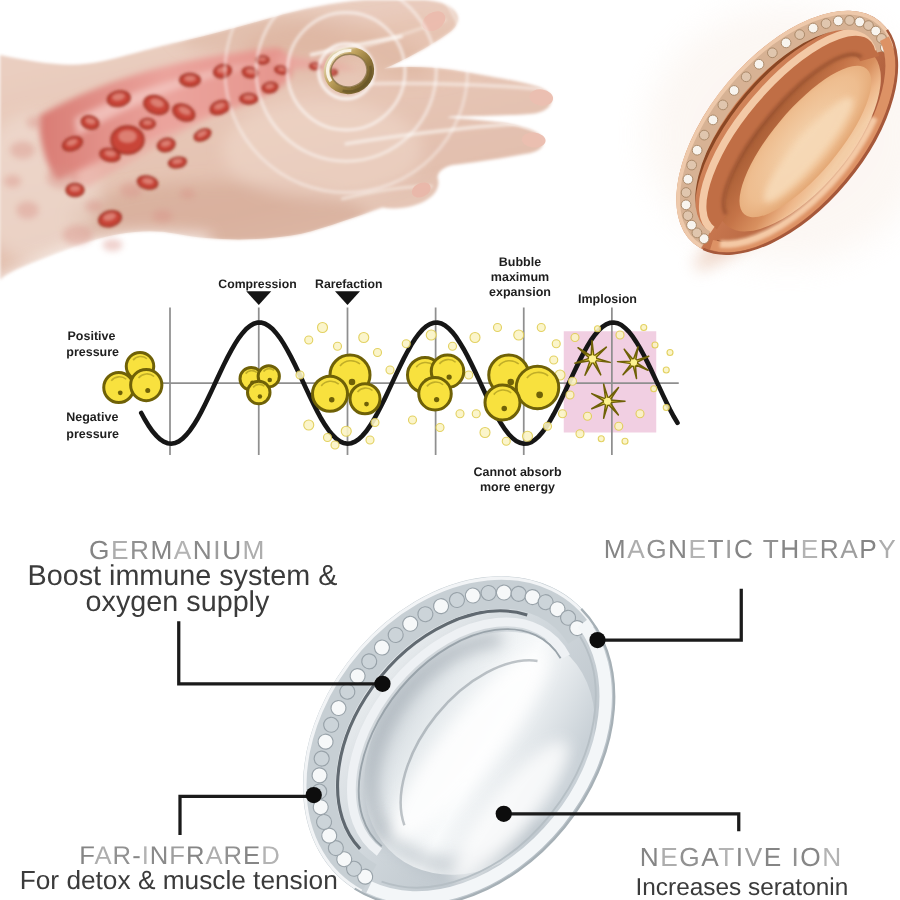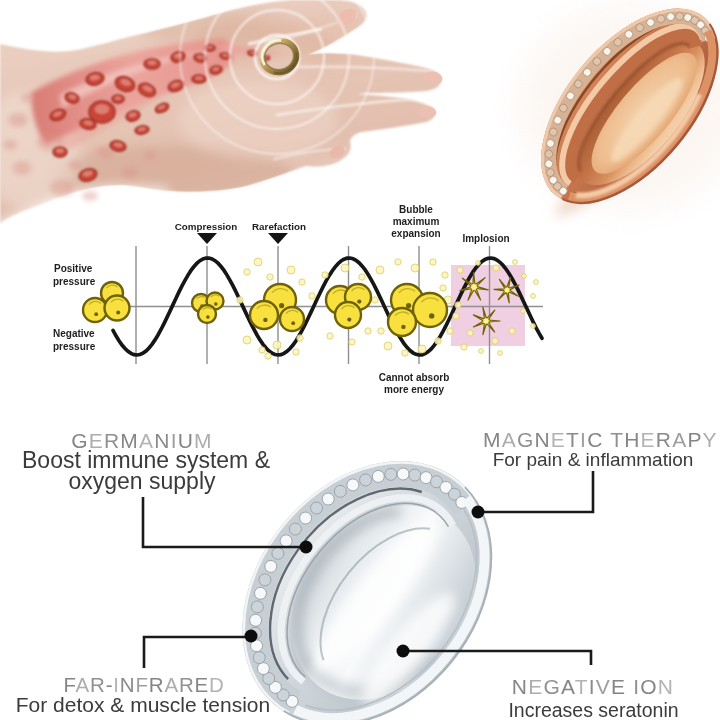--- a/index.html
+++ b/index.html
@@ -481,17 +481,16 @@
 <path d="M408,651 L591,651 L591,665"></path>
 </g>
 <circle cx="306" cy="547" r="6.5" fill="#0d0d0d"></circle>
 <circle cx="478" cy="512" r="6.5" fill="#0d0d0d"></circle>
 <circle cx="251" cy="636" r="6.5" fill="#0d0d0d"></circle>
 <circle cx="403" cy="651" r="6.5" fill="#0d0d0d"></circle>
 </svg></div>
 <div class="hd" style="left:42px;top:429px;width:200px;font-size:21px;"><span style="color:#858585">G</span><span style="color:#adadad">E</span><span style="color:#919191">R</span><span style="color:#868686">M</span><span style="color:#b3b3b3">A</span><span style="color:#8a8a8a">N</span><span style="color:#9e9e9e">I</span><span style="color:#858585">U</span><span style="color:#adadad">M</span></div>
 <div class="bd" style="left:22px;top:450px;width:240px;font-size:23px;line-height:21px;">Boost immune system &amp;<br>oxygen supply</div>
 <div class="hd" style="left:483px;top:428px;width:220px;font-size:21px;"><span style="color:#858585">M</span><span style="color:#adadad">A</span><span style="color:#919191">G</span><span style="color:#868686">N</span><span style="color:#b3b3b3">E</span><span style="color:#8a8a8a">T</span><span style="color:#9e9e9e">I</span><span style="color:#858585">C</span> <span style="color:#919191">T</span><span style="color:#868686">H</span><span style="color:#b3b3b3">E</span><span style="color:#8a8a8a">R</span><span style="color:#9e9e9e">A</span><span style="color:#858585">P</span><span style="color:#adadad">Y</span></div>
-<div class="bd" style="left:483px;top:449px;width:220px;font-size:19px;">For pain &amp; inflammation</div>
 <div class="hd" style="left:44px;top:673px;width:200px;font-size:20.5px;letter-spacing:0.8px;"><span style="color:#858585">F</span><span style="color:#adadad">A</span><span style="color:#919191">R</span><span style="color:#868686">-</span><span style="color:#b3b3b3">I</span><span style="color:#8a8a8a">N</span><span style="color:#9e9e9e">F</span><span style="color:#858585">R</span><span style="color:#adadad">A</span><span style="color:#919191">R</span><span style="color:#868686">E</span><span style="color:#b3b3b3">D</span></div>
 <div class="bd" style="left:13px;top:693px;width:260px;font-size:21px;">For detox &amp; muscle tension</div>
 <div class="hd" style="left:493px;top:675px;width:200px;font-size:21px;"><span style="color:#858585">N</span><span style="color:#adadad">E</span><span style="color:#919191">G</span><span style="color:#868686">A</span><span style="color:#b3b3b3">T</span><span style="color:#8a8a8a">I</span><span style="color:#9e9e9e">V</span><span style="color:#858585">E</span> <span style="color:#919191">I</span><span style="color:#868686">O</span><span style="color:#b3b3b3">N</span></div>
 <div class="bd" style="left:496px;top:699px;width:195px;font-size:19.5px;">Increases seratonin</div>
 </div>
 </body></html>

